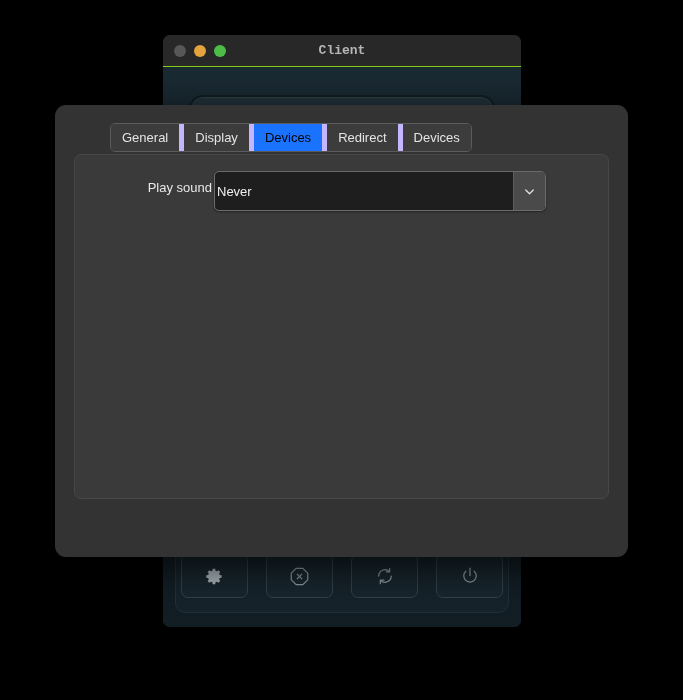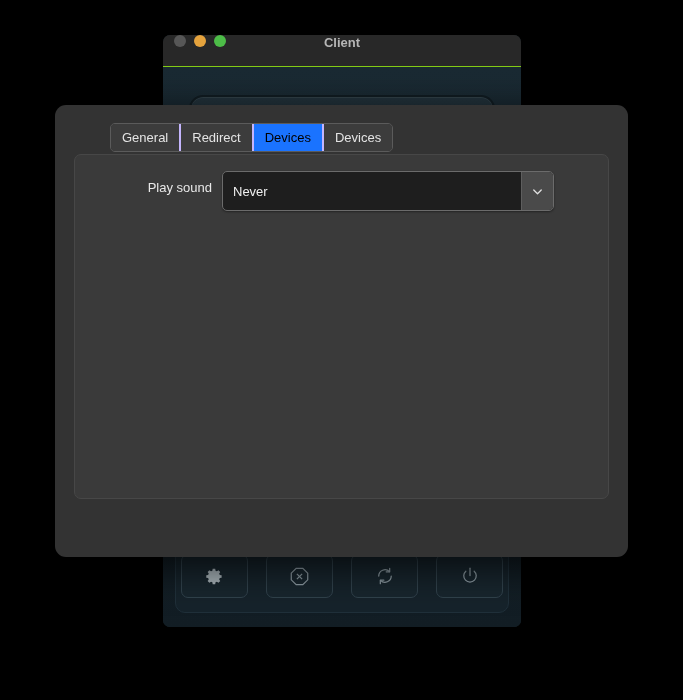--- a/index.html
+++ b/index.html
@@ -27,21 +27,22 @@
     border-radius: 7px;
     overflow: hidden;
     box-shadow: 0 2px 10px rgba(0,0,0,0.6);
   }
   .client-titlebar {
     position: relative;
     height: 31px;
     background: #282828;
     border-bottom: 1px solid #84cc16;
     display: flex;
-    align-items: flex-start;
+    align-items: center;
+    font-family: Liberation Mono, monospace;
   }
   .traffic-lights {
     display: flex;
     gap: 8px;
     padding-left: 11px;
   }
   .tl {
     width: 12px;
     height: 12px;
     border-radius: 50%;
@@ -121,21 +122,21 @@
     border-radius: 5px;
     overflow: hidden;
     width: fit-content;
     border: 1px solid #5b5b5b;
   }
   .tab {
     padding: 5px 11px;
     font-size: 13px;
     color: #e4e4e4;
     background: #3c3c3c;
-    border-right: 2px solid #c4b5fd;
+    border-right: 5px solid #c4b5fd;
     cursor: pointer;
     line-height: 17px;
     white-space: nowrap;
   }
   .tab:last-child { border-right: none; }
   .tab.active {
     background: #1a73ff;
     color: #000000;
   }
 
@@ -151,42 +152,42 @@
   }
 
   .field-row {
     display: flex;
     align-items: flex-start;
     padding: 16px 0 0 0;
   }
   .field-label {
     width: 137px;
     text-align: right;
-    padding-right: 10px;
+    padding-right: 2px;
     font-size: 13px;
     color: #e8e8e8;
     line-height: 18px;
     padding-top: 8px;
   }
   .select-wrap {
     position: relative;
     width: 330px;
     height: 38px;
     background: #1e1e1e;
     border: 1px solid #6b6b6b;
     border-radius: 5px;
     display: flex;
     align-items: center;
     cursor: pointer;
     box-shadow: 0 1px 2px rgba(0,0,0,0.4);
   }
   .select-value {
     font-size: 13px;
     color: #f0f0f0;
-    padding-left: 10px;
+    padding-left: 2px;
   }
   .select-arrow-box {
     position: absolute;
     right: 0; top: 0; bottom: 0;
     width: 31px;
     background: #4a4a4a;
     border-left: 1px solid #5e5e5e;
     border-radius: 0 4px 4px 0;
     display: flex;
     align-items: center;
@@ -270,22 +271,23 @@
       </div>
 
     </div>
   </div>
 </div>
 
 <div class="dialog">
 
   <div class="tabbar">
     <div class="tab">General</div>
+    <div class="tab">Display</div>
+    <div class="tab active">Devices</div>
     <div class="tab">Redirect</div>
-    <div class="tab active">Devices</div>
     <div class="tab">Devices</div>
   </div>
 
   <div class="panel">
     <div class="field-row">
       <div class="field-label">Play sound</div>
       <div class="select-wrap">
         <span class="select-value">Never</span>
         <span class="select-arrow-box">
           <svg width="15" height="15" viewBox="0 0 24 24" fill="none" stroke="#e0e0e0" stroke-width="2.1" stroke-linecap="round" stroke-linejoin="round">

